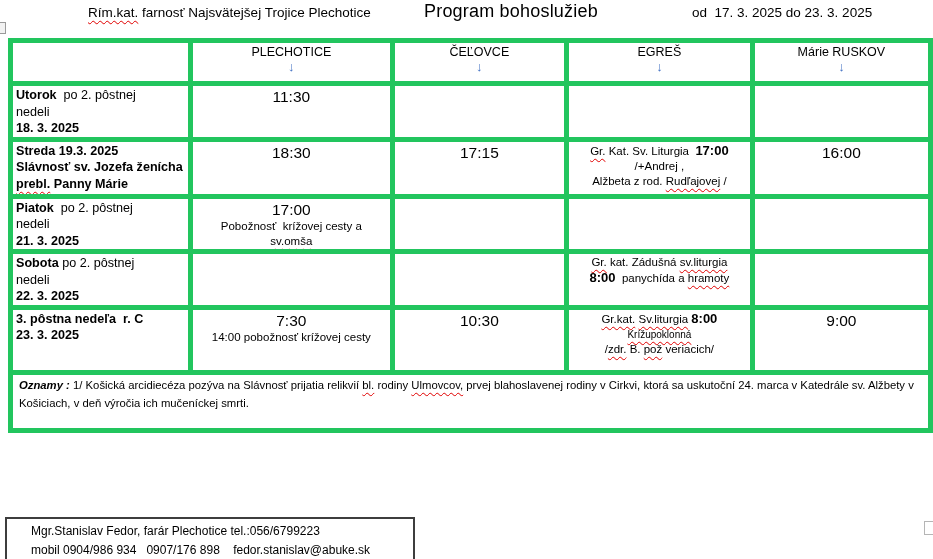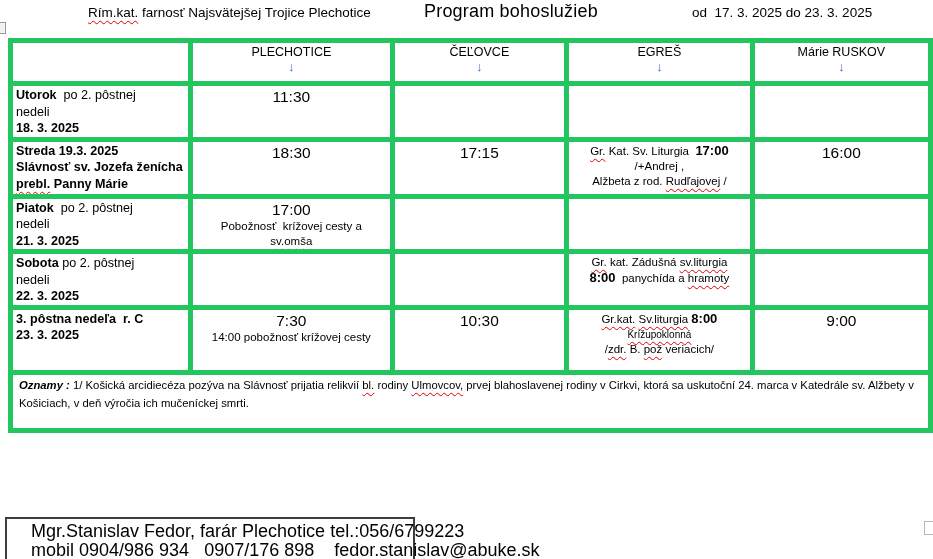--- a/index.html
+++ b/index.html
@@ -37,21 +37,21 @@
   .md{font-size:13px;font-weight:bold;}
   .sm{font-size:10px;}
 
   
   .notices-cell{font-size:11.3px;line-height:18px;padding:1px 6px 0 6px !important;margin-top:40px;}
   .notices-cell p{margin:0;white-space:normal;}
 
   
   #contact-box{position:absolute;left:5px;top:517px;width:406px;height:50px;
     border:2px solid #3d3d3d;background:#fff;}
-  #contact-box .cline{font-size:18px;line-height:19px;padding-left:24px;white-space:pre;}
+  #contact-box .cline{font-size:12px;line-height:19px;padding-left:24px;white-space:pre;}
   #contact-box .cline:first-child{padding-top:3px;}
 </style>
 </head>
 <body>
 
 <div id="parish"><span class="sq">Rím.kat.</span><span> farnosť Najsvätejšej Trojice Plechotice</span></div>
 <div id="doc-title">Program bohoslužieb</div>
 <div id="date-range">od  17. 3. 2025 do 23. 3. 2025</div>
 
 <div class="artifact-tl"></div>

